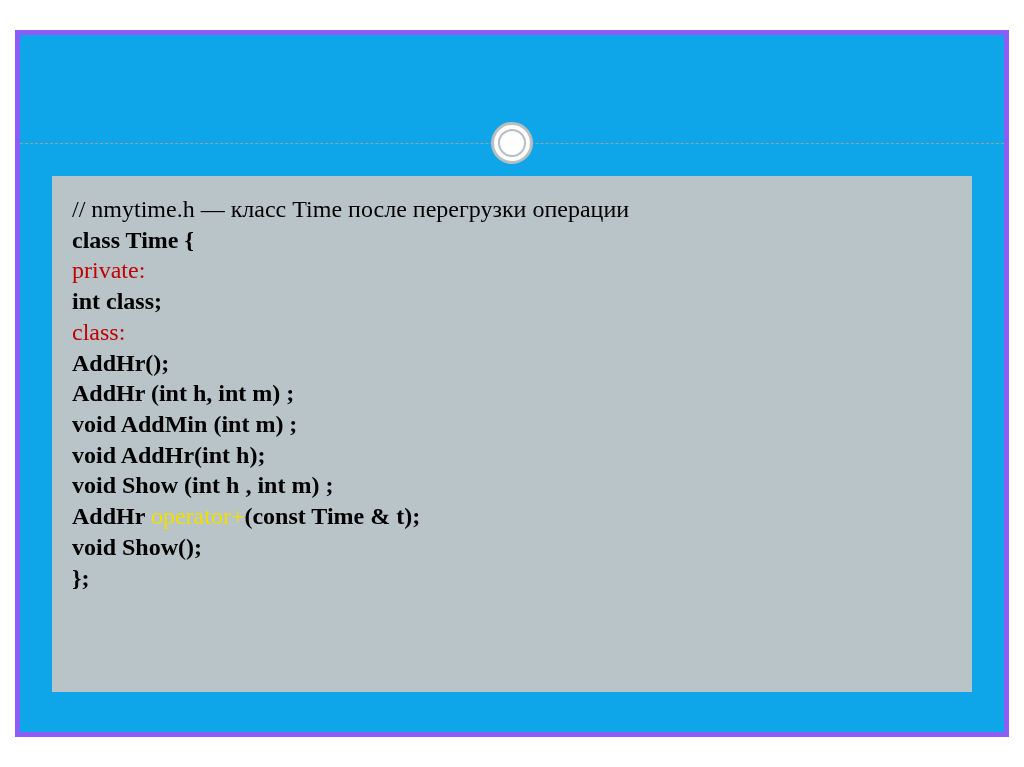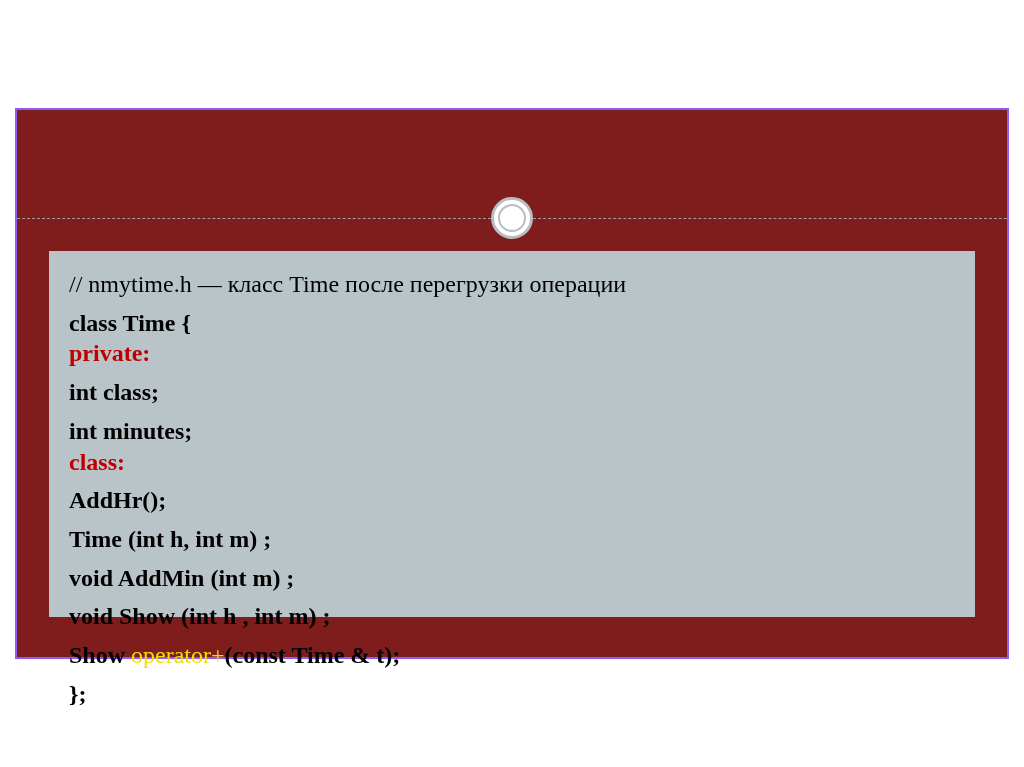--- a/index.html
+++ b/index.html
@@ -11,24 +11,24 @@
     width: 1024px;
     height: 767px;
     background: #ffffff;
     font-family: Georgia, 'Times New Roman', serif;
     display: flex;
     align-items: center;
     justify-content: center;
   }
   .slide-outer {
     width: 994px;
-    height: 551px;
-    border: 2px solid #8b5cf6;
+    height: 707px;
+    border: 5px solid #8b5cf6;
     position: relative;
-    background: #7f1d1d;
+    background: #0ea5e9;
   }
   .dashed-line {
     position: absolute;
     top: 108px;
     left: 0;
     right: 0;
     border-top: 1px dashed #9aa0a4;
   }
   .circle-decoration {
     position: absolute;
@@ -60,48 +60,48 @@
     background: #b9c4c9;
     padding: 18px 20px;
   }
   .code-line {
     font-size: 24px;
     line-height: 1.28;
     color: #000000;
   }
   .bold {
     font-weight: bold;
-    margin-top: 8px;
   }
   .red {
     color: #c00000;
-    font-weight: bold;
+    font-weight: normal;
   }
   .yellow {
     color: #f0e000;
     font-weight: normal;
   }
 </style>
 </head>
 <body>
 
 <div class="slide-outer">
   <div class="dashed-line"></div>
   <div class="circle-decoration">
     <div class="circle-inner"></div>
   </div>
   <div class="content-box">
     <div class="code-line">// nmytime.h — класс Time после перегрузки операции</div>
     <div class="code-line bold">class Time {</div>
     <div class="code-line red">private:</div>
     <div class="code-line bold">int class;</div>
-    <div class="code-line bold">int minutes;</div>
     <div class="code-line red">class:</div>
     <div class="code-line bold">AddHr();</div>
-    <div class="code-line bold">Time (int h, int m) ;</div>
+    <div class="code-line bold">AddHr (int h, int m) ;</div>
     <div class="code-line bold">void AddMin (int m) ;</div>
+    <div class="code-line bold">void AddHr(int h);</div>
     <div class="code-line bold">void Show (int h , int m) ;</div>
     <div class="code-line bold">
-      <span>Show </span><span class="yellow">operator+</span><span>(const Time &amp; t);</span>
+      <span>AddHr </span><span class="yellow">operator+</span><span>(const Time &amp; t);</span>
     </div>
+    <div class="code-line bold">void Show();</div>
     <div class="code-line bold">};</div>
   </div>
 </div>
 
 </body></html>

